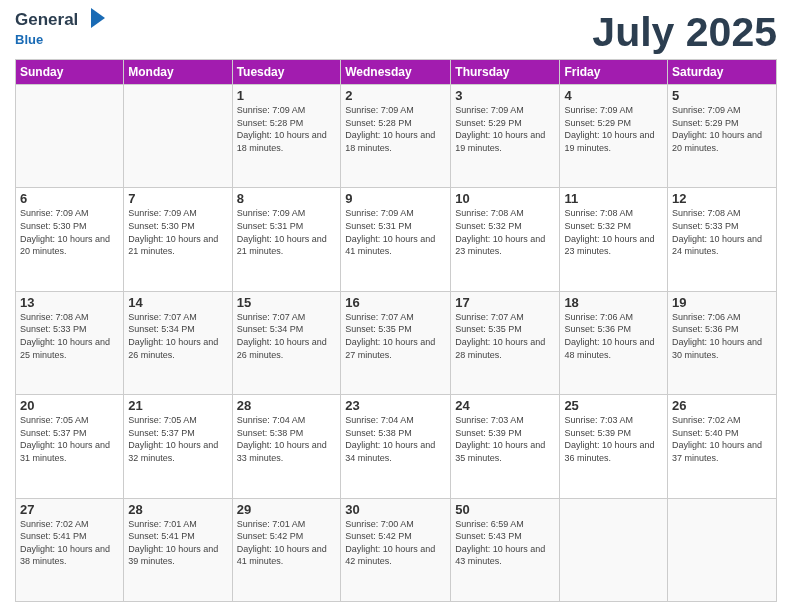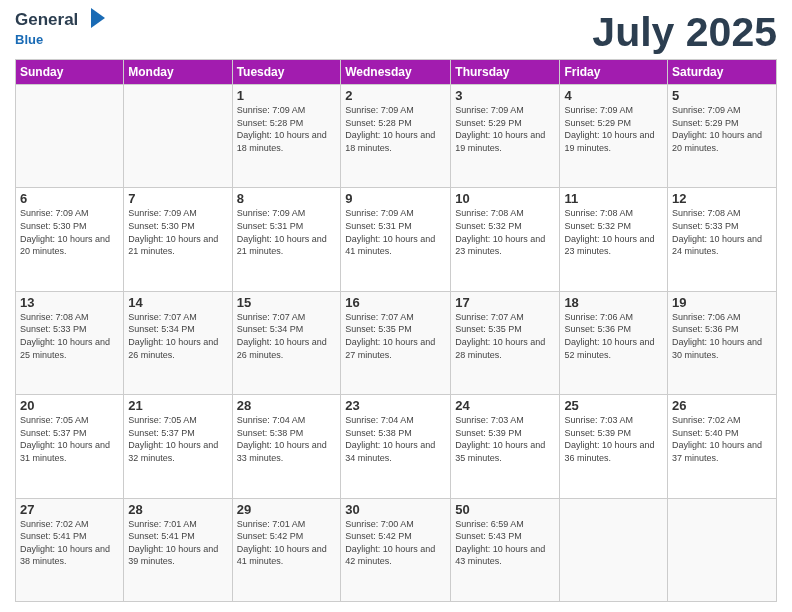--- a/index.html
+++ b/index.html
@@ -246,21 +246,21 @@
           <td>
             <span class="day-num">17</span>
             <div class="cell-content">Sunrise: 7:07 AM</div>
             <div class="cell-content">Sunset: 5:35 PM</div>
             <div class="cell-content">Daylight: 10 hours and 28 minutes.</div>
           </td>
           <td>
             <span class="day-num">18</span>
             <div class="cell-content">Sunrise: 7:06 AM</div>
             <div class="cell-content">Sunset: 5:36 PM</div>
-            <div class="cell-content">Daylight: 10 hours and 52 minutes.</div>
+            <div class="cell-content">Daylight: 10 hours and 48 minutes.</div>
           </td>
           <td>
             <span class="day-num">19</span>
             <div class="cell-content">Sunrise: 7:06 AM</div>
             <div class="cell-content">Sunset: 5:36 PM</div>
             <div class="cell-content">Daylight: 10 hours and 30 minutes.</div>
           </td>
         </tr>
         <tr>
           <td>

